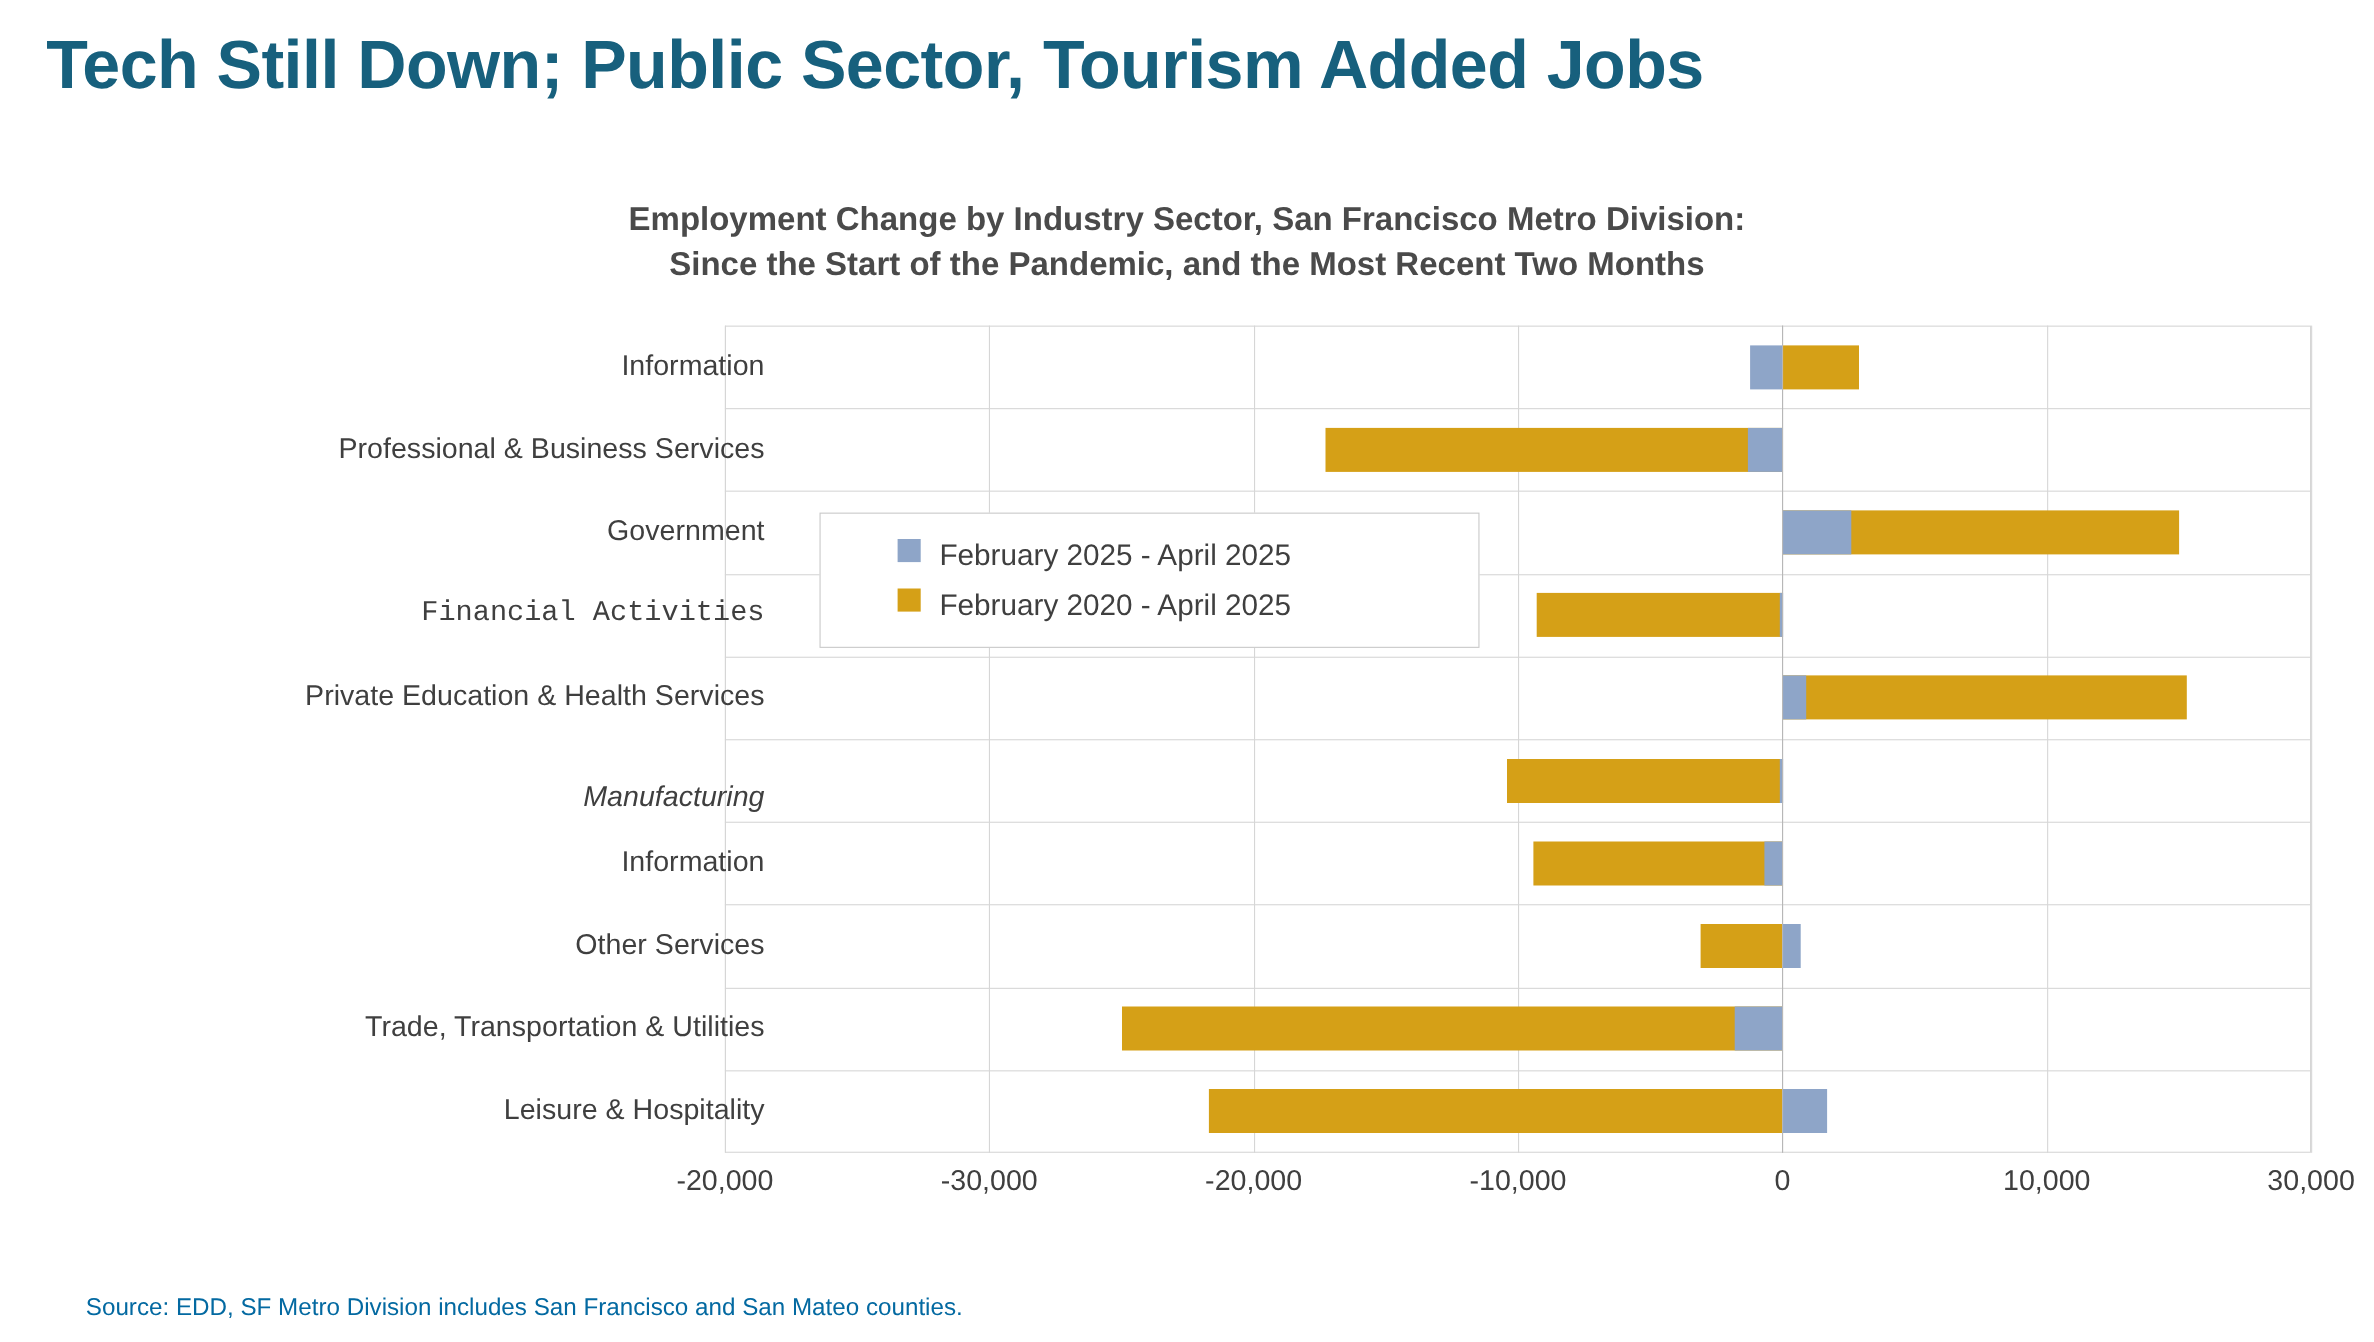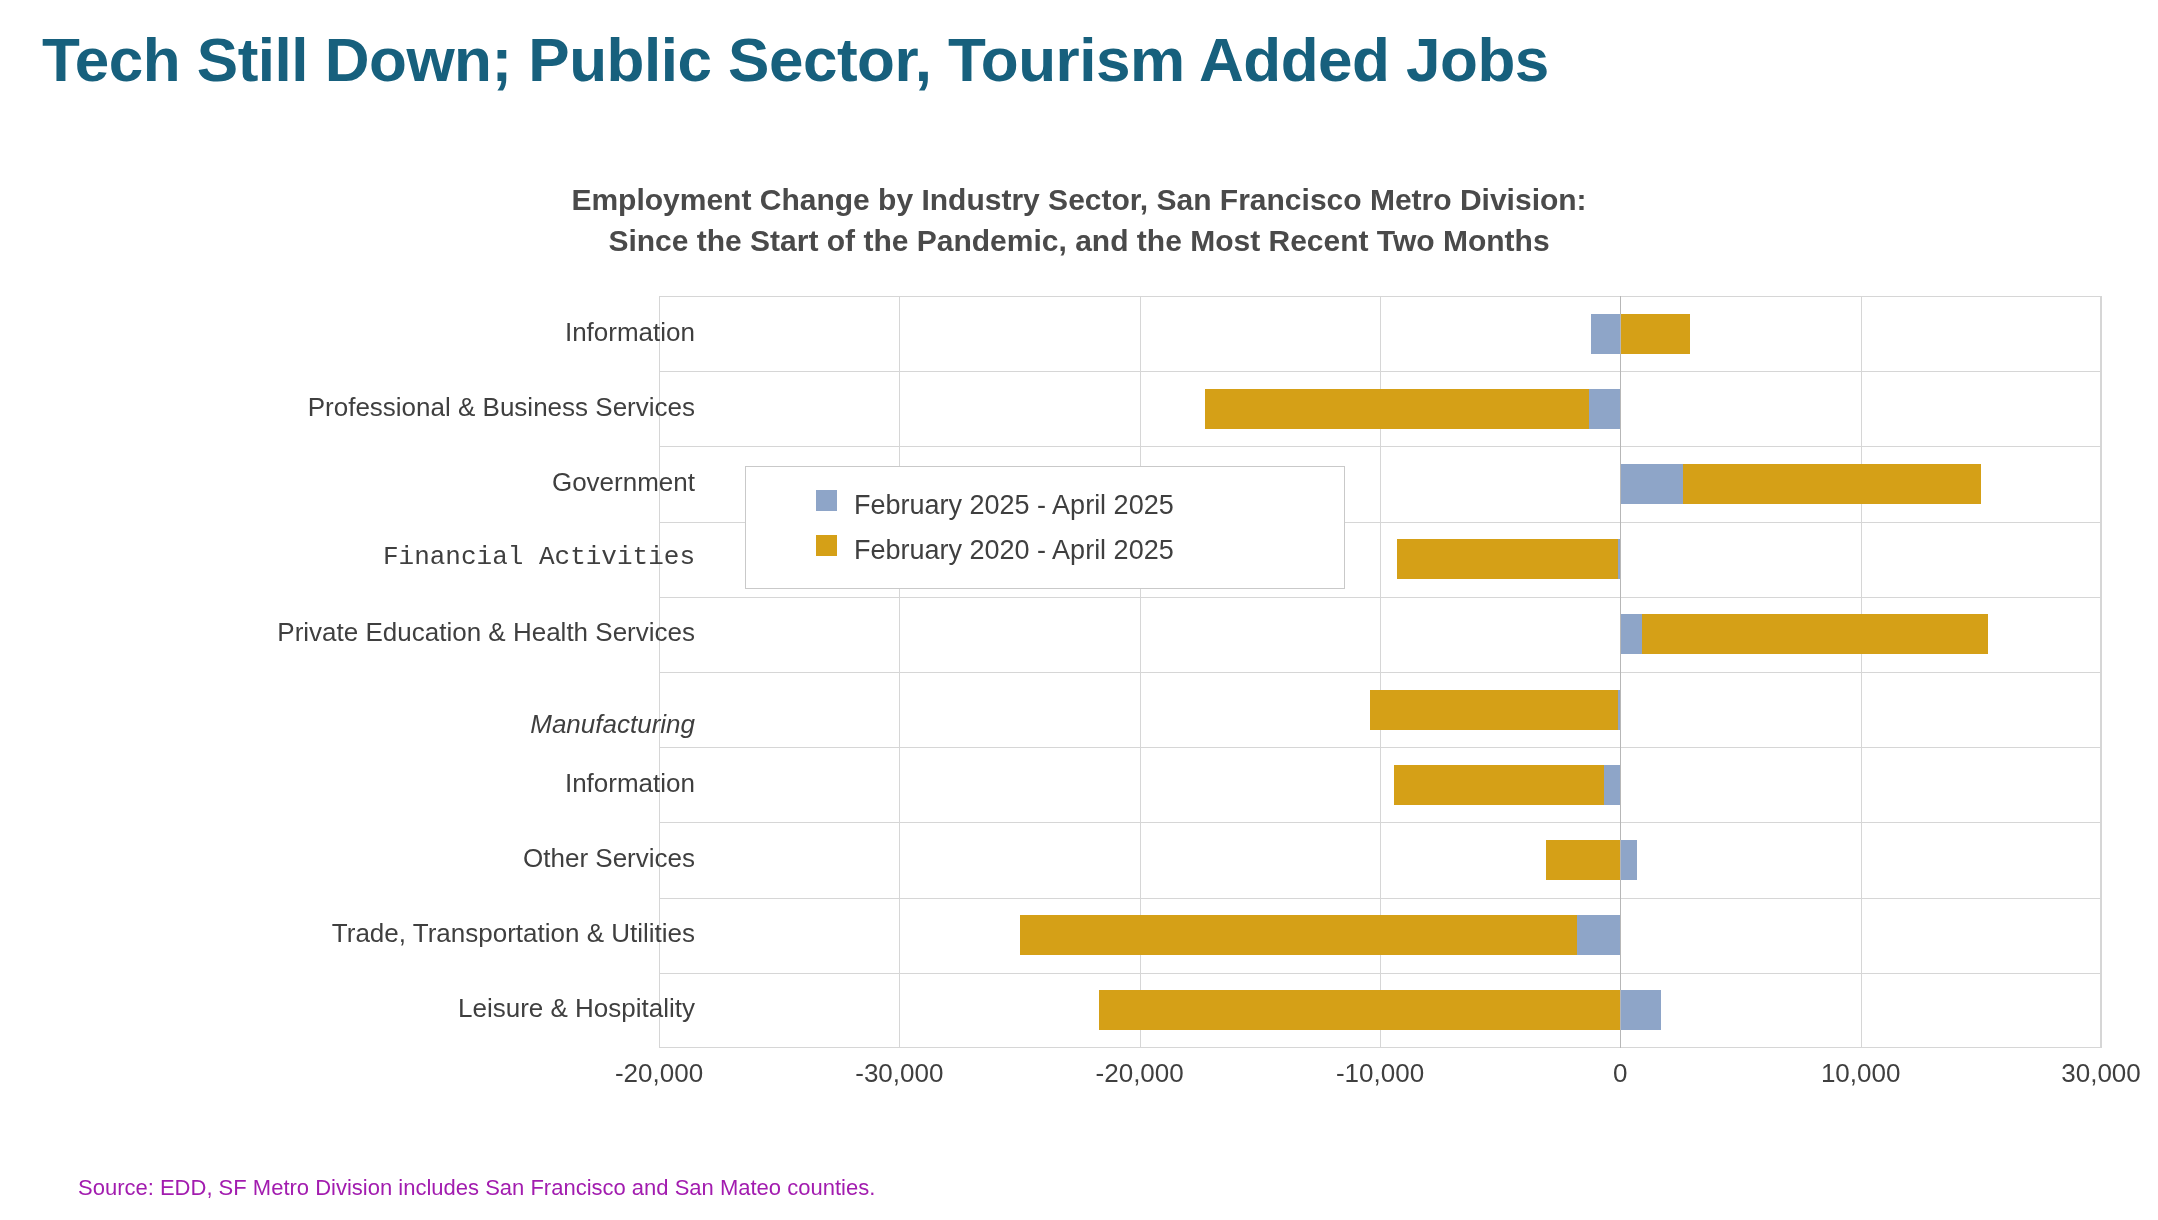--- a/index.html
+++ b/index.html
@@ -135,21 +135,21 @@
     width: 21px;
     height: 21px;
     margin-right: 17px;
     flex: none;
   }
   .source {
     position: absolute;
     left: 78px;
     top: 1175px;
     font-size: 22px;
-    color: #a21caf;
+    color: #0369a1;
     white-space: nowrap;
   }
 </style>
 </head>
 <body>
 
 <div class="slide">
 
   <div class="headline">Tech Still Down; Public Sector, Tourism Added Jobs</div>
 

